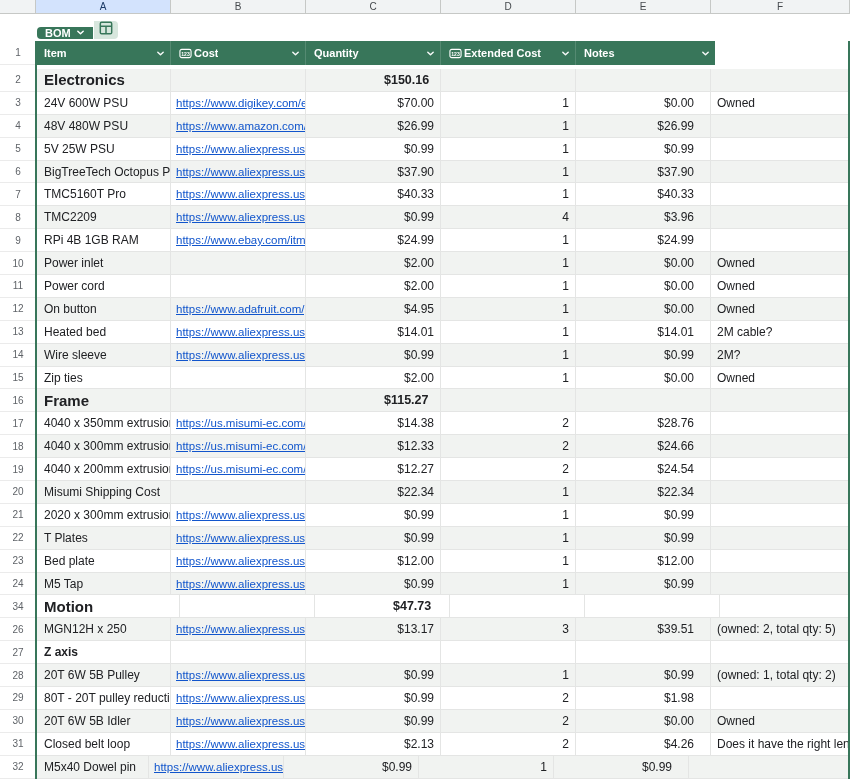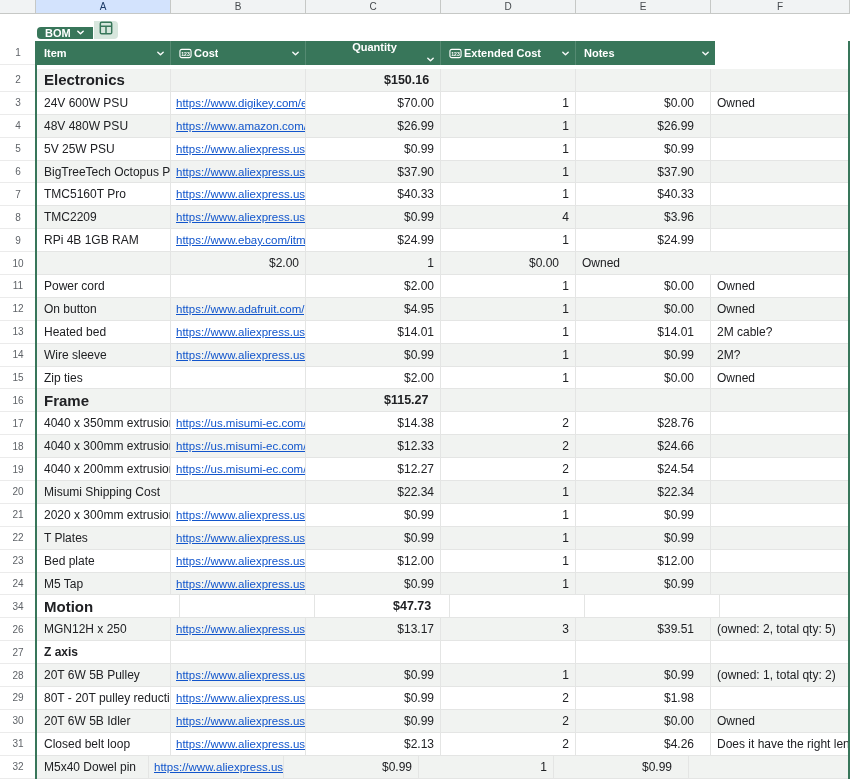--- a/index.html
+++ b/index.html
@@ -138,21 +138,21 @@
                 <text x="7" y="9.7" font-size="5.5" text-anchor="middle" fill="currentColor">123</text>
               </svg>
             </span>
             <span class="hlabel">Cost</span>
             <span class="hcaret">
               <svg width="9" height="9" viewBox="0 0 10 10">
                 <path d="M2 3.5 L5 6.5 L8 3.5" fill="none" stroke="currentColor" stroke-width="1.6" stroke-linecap="round" stroke-linejoin="round"></path>
               </svg>
             </span>
           </div>
-          <div class="hcell" style="width: 135px; flex-direction: column;">
+          <div class="hcell" style="width: 135px;">
             <span class="hlabel">Quantity</span>
             <span class="hcaret">
               <svg width="9" height="9" viewBox="0 0 10 10">
                 <path d="M2 3.5 L5 6.5 L8 3.5" fill="none" stroke="currentColor" stroke-width="1.6" stroke-linecap="round" stroke-linejoin="round"></path>
               </svg>
             </span>
           </div>
           <div class="hcell" style="width: 135px;">
             <span class="hicon">
               <svg width="13" height="13" viewBox="0 0 14 14">
@@ -277,20 +277,21 @@
             </div>
             <div class="cell c-cost" style="width: 135px;">$24.99</div>
             <div class="cell c-qty" style="width: 135px;">1</div>
             <div class="cell c-ext" style="width: 135px;">$24.99</div>
             <div class="cell c-notes" style="width: 139px;"></div>
           </div>
         </div>
         <div class="trow band">
           <div class="gutter">10</div>
           <div class="cells">
+            <div class="cell c-item" style="width: 135px;">Power inlet</div>
             <div class="cell c-link" style="width: 135px;"></div>
             <div class="cell c-cost" style="width: 135px;">$2.00</div>
             <div class="cell c-qty" style="width: 135px;">1</div>
             <div class="cell c-ext" style="width: 135px;">$0.00</div>
             <div class="cell c-notes" style="width: 139px;">Owned</div>
           </div>
         </div>
         <div class="trow">
           <div class="gutter">11</div>
           <div class="cells">

